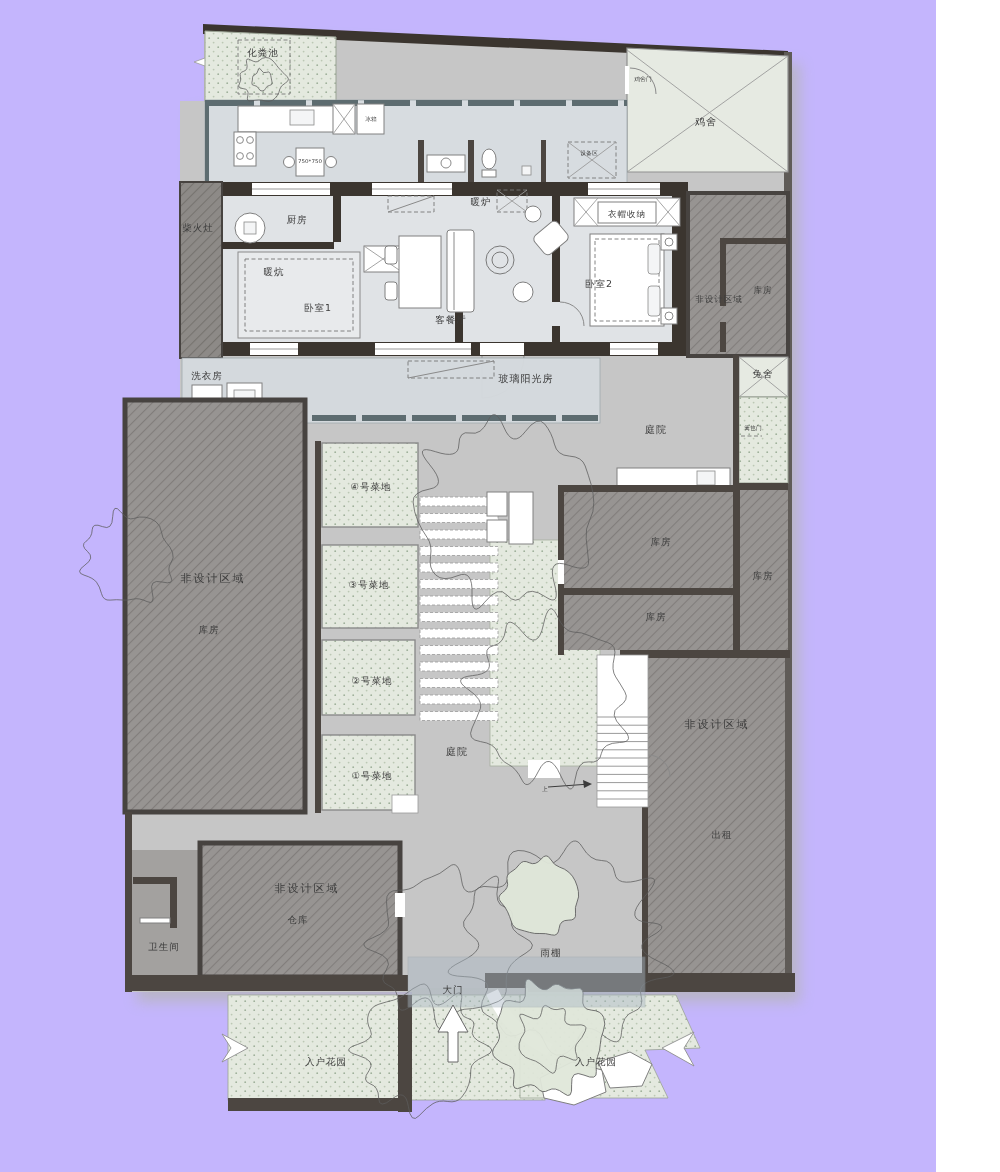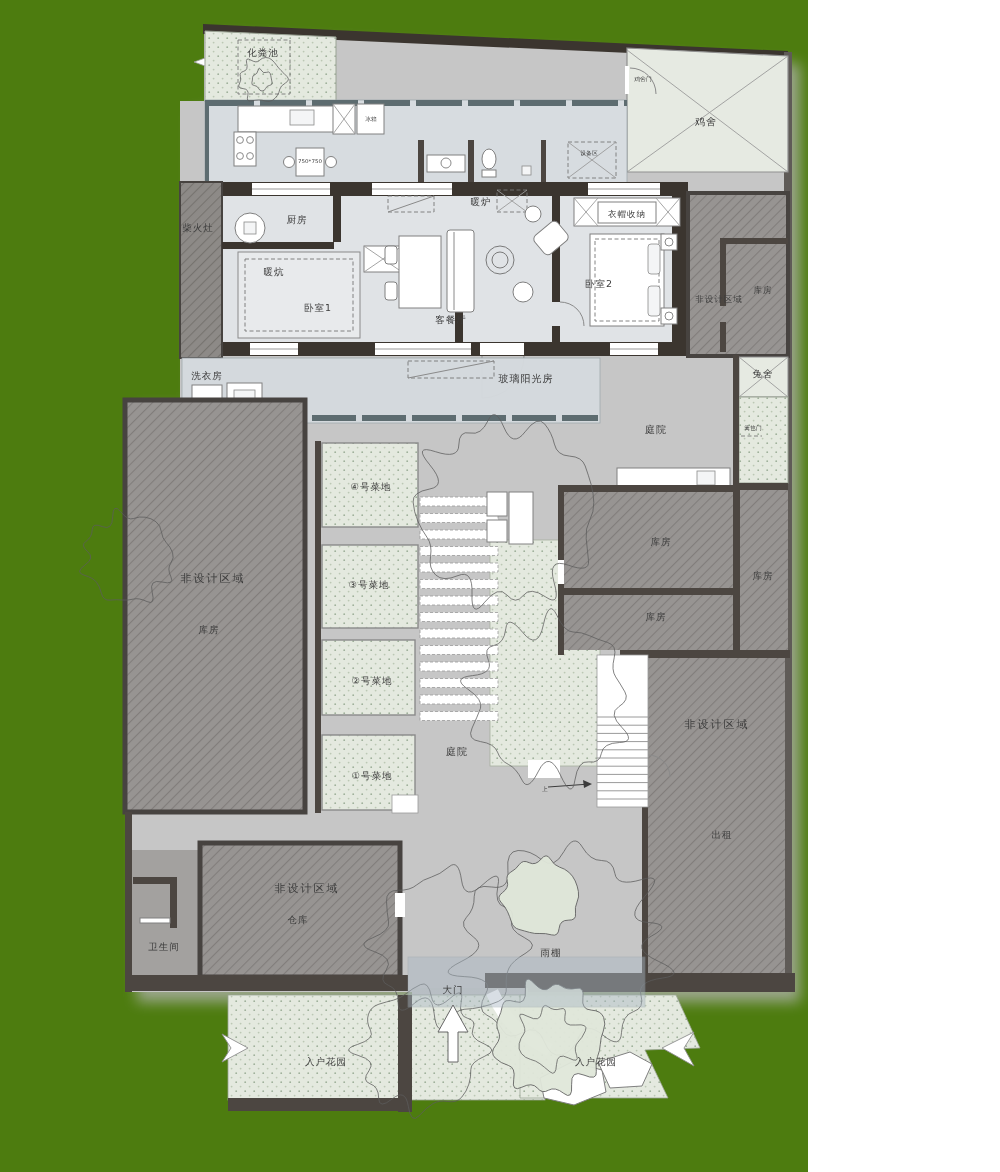--- a/index.html
+++ b/index.html
@@ -1,16 +1,16 @@
 <!DOCTYPE html>
 <html><head>
 <meta charset="utf-8">
 <style>
   html,body{margin:0;padding:0;background:#ffffff;}
-  .stage{position:relative;width:808px;height:1172px;background:#4d7c0f;overflow:hidden;
+  .stage{position:relative;width:936px;height:1172px;background:#c4b5fd;overflow:hidden;
          font-family:"DejaVu Sans","Liberation Sans",sans-serif;}
   svg{position:absolute;left:0;top:0;}
   
   .w  {fill:#3b352f;}          
   .wm {fill:#4c4641;}          
   .wg {fill:#5f5b57;}          
   
   .ln   {stroke:#7a7a7a;stroke-width:1;fill:none;}
   .lnD  {stroke:#8a8a8a;stroke-width:1;fill:none;}
   .fx   {fill:#ffffff;stroke:#808080;stroke-width:1;}

